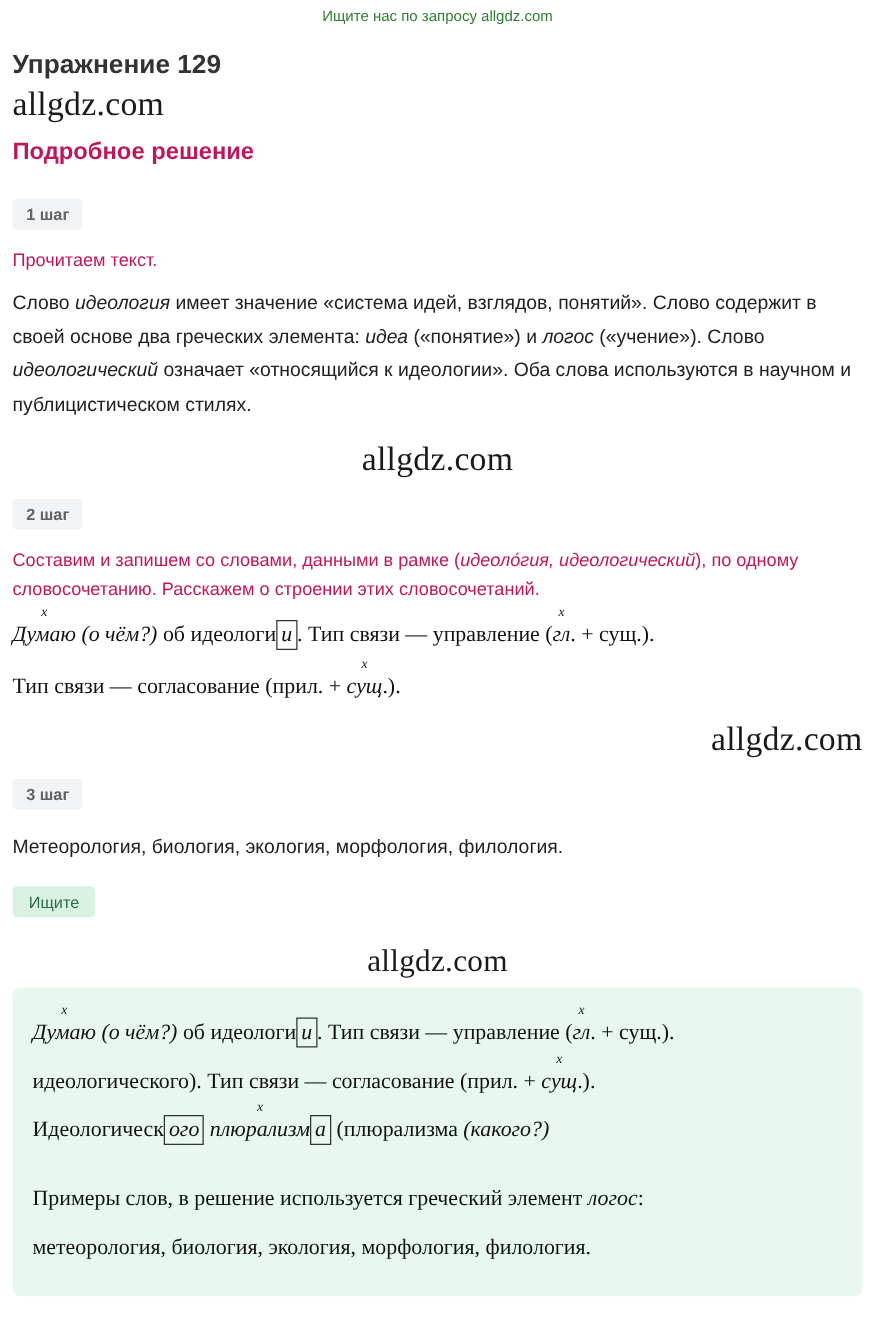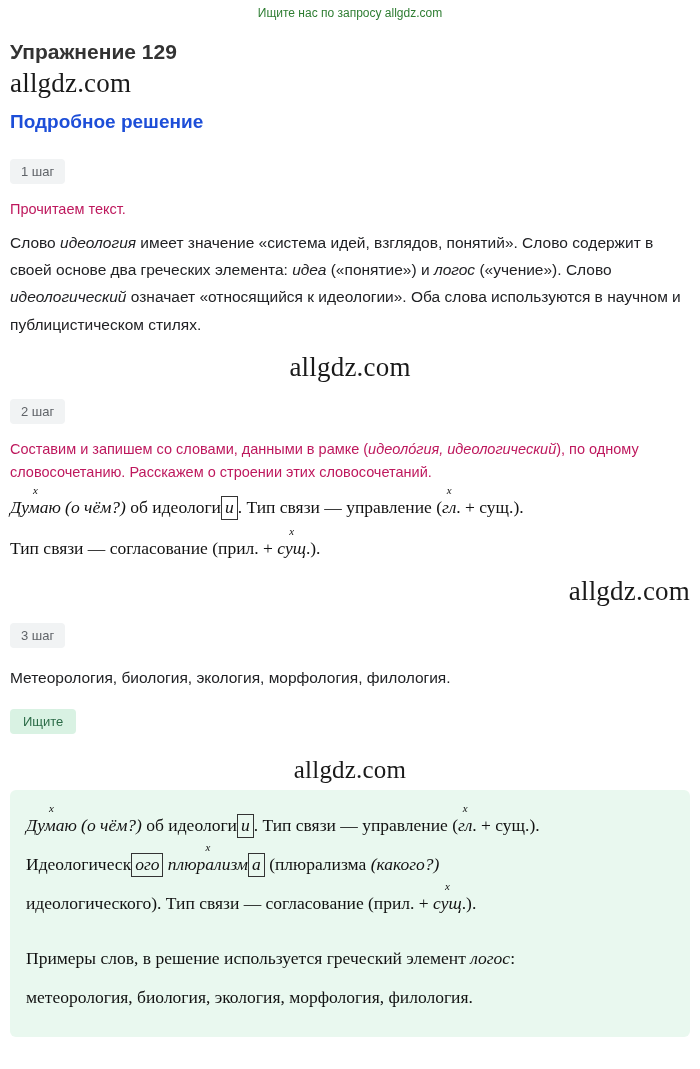--- a/index.html
+++ b/index.html
@@ -38,32 +38,33 @@
     letter-spacing: 0.2px;
   }
   .wm-left { margin: 0 0 10px 0; }
   .wm-center { text-align: center; margin: 14px 0 6px 0; }
   .wm-right { text-align: right; margin: 10px 0 6px 0; }
   .wm-small { font-size: 25px; }
 
   .subtitle {
     font-size: 19px;
     font-weight: bold;
-    color: #1d4ed8;
+    color: #be185d;
     margin: 12px 0 16px 0;
   }
 
   .step-badge {
     display: inline-block;
     background: #f1f3f4;
     color: #5f6368;
     border-radius: 4px;
     padding: 5px 11px;
     font-size: 13px;
     margin: 10px 0 8px 0;
+    font-weight: bold;
   }
   .answer-badge {
     display: inline-block;
     background: #d9f2e3;
     color: #2b6b47;
     border-radius: 4px;
     padding: 5px 13px;
     font-size: 13px;
     margin: 10px 0 8px 0;
   }
@@ -182,29 +183,29 @@
   <div class="wm wm-center wm-small">allgdz.com</div>
 
   <div class="answer-box">
     <div class="serif-line">
       <span class="xmark">Думаю</span>
       <i>(о чём?)</i>
       <span>об идеологи</span><span class="boxed">и</span><span>. Тип связи — управление (</span><span class="xmark">гл</span><span>. + сущ.).</span>
     </div>
 
     <div class="serif-line">
+      <span>идеологического). Тип связи — согласование (прил. + </span><span class="xmark">сущ</span><span>.).</span>
+    </div>
+
+    <div class="serif-line">
       <span>Идеологическ</span><span class="boxed">ого</span>
       <span class="xmark">плюрализм</span><span class="boxed">а</span>
       <span>(плюрализма </span><i>(какого?)</i>
     </div>
 
-    <div class="serif-line">
-      <span>идеологического). Тип связи — согласование (прил. + </span><span class="xmark">сущ</span><span>.).</span>
-    </div>
-
     <div class="answer-gap"></div>
 
     <div class="serif-line">
       <span>Примеры слов, в решение используется греческий элемент </span><i>логос</i><span>:</span>
     </div>
     <div class="serif-line">метеорология, биология, экология, морфология, филология.</div>
   </div>
 
 </div>
 

